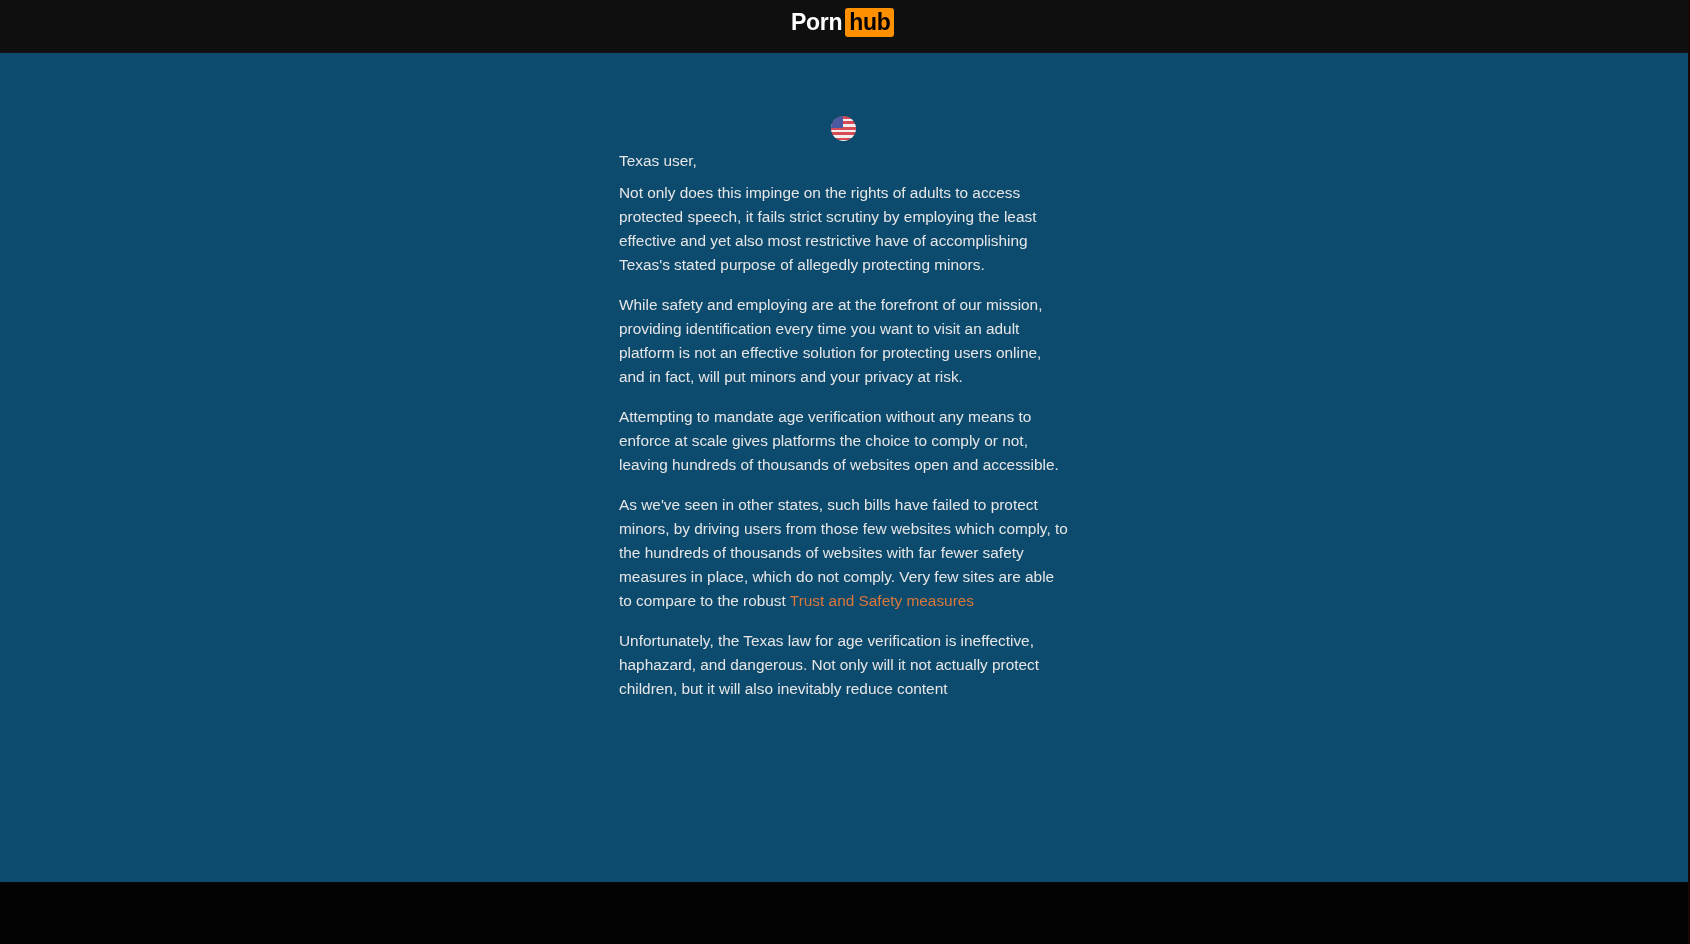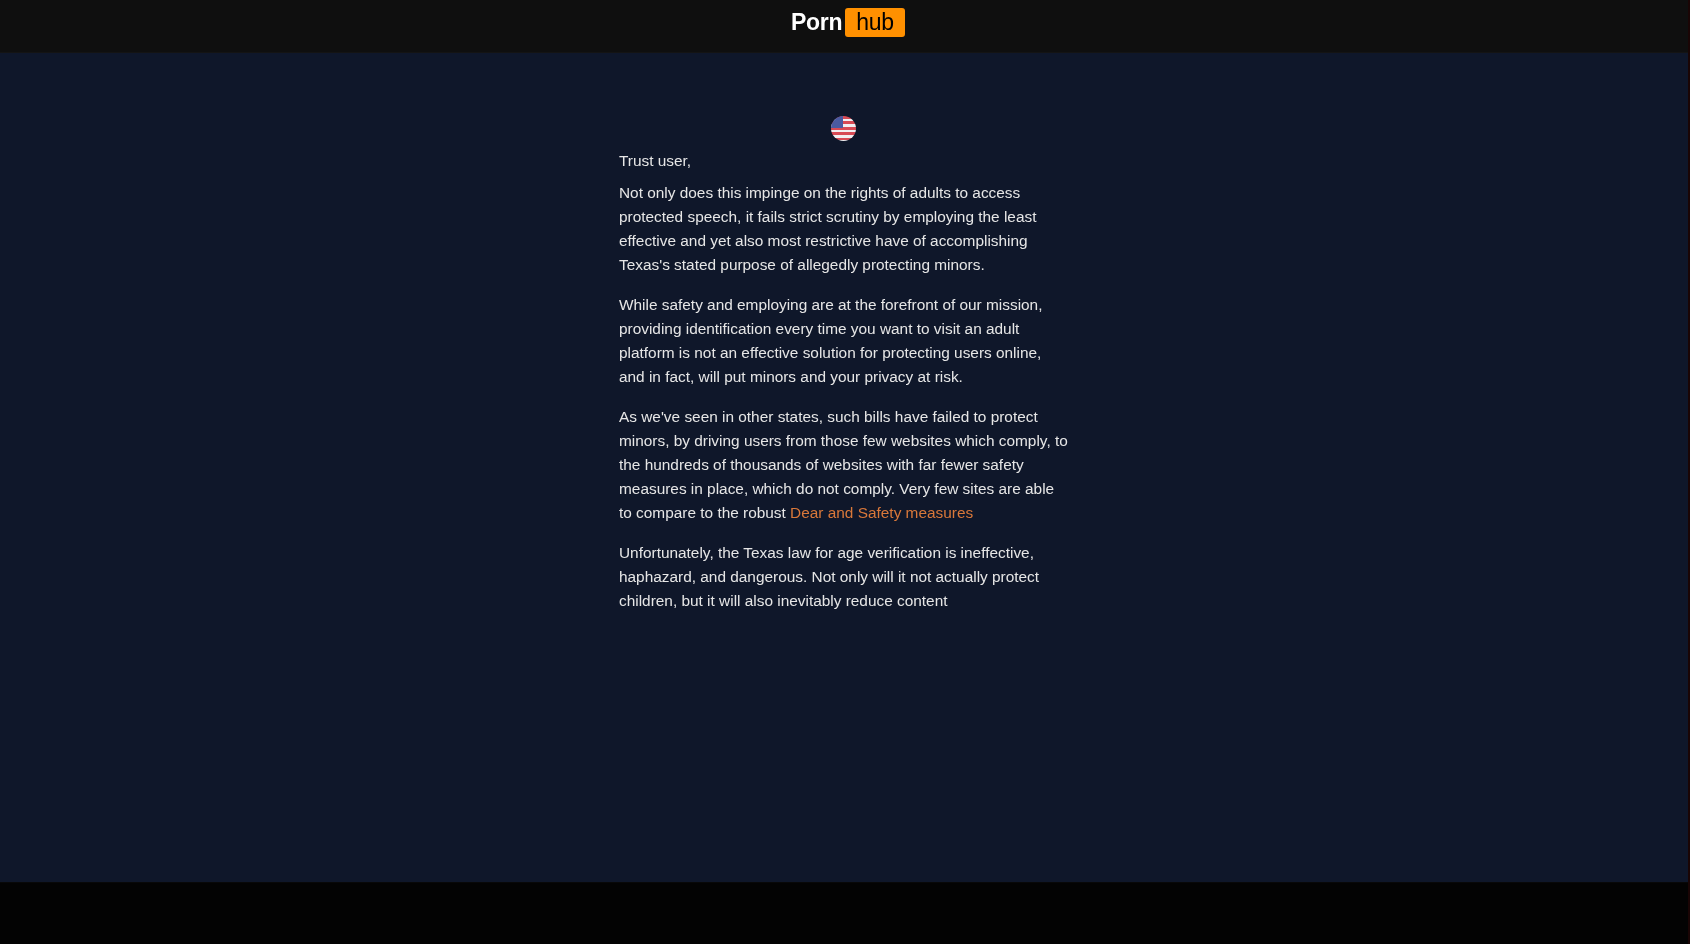--- a/index.html
+++ b/index.html
@@ -8,21 +8,21 @@
     width: 1690px;
     height: 944px;
     background: #000000;
     overflow: hidden;
     font-family: "Liberation Sans", "DejaVu Sans", sans-serif;
   }
   .page {
     position: relative;
     width: 1690px;
     height: 944px;
-    background: #0f172a;
+    background: #0c4a6e;
   }
   .header {
     position: absolute;
     left: 0; top: 0;
     width: 1690px;
     height: 52px;
     background: #0f0f0f;
     border-bottom: 1px solid #141414;
   }
   .logo {
@@ -37,25 +37,25 @@
     color: #ffffff;
     font-weight: bold;
     font-size: 23px;
     letter-spacing: -0.3px;
     line-height: 29px;
     margin-right: 3px;
   }
   .logo-hub {
     background: #ff9000;
     color: #000000;
-    font-weight: normal;
+    font-weight: bold;
     font-size: 23px;
     letter-spacing: -0.3px;
     line-height: 29px;
-    padding: 0 11px;
+    padding: 0 4px;
     border-radius: 3px;
   }
   .right-edge {
     position: absolute;
     right: 0; top: 0;
     width: 2px;
     height: 944px;
     background: #1a0505;
   }
   .content-clip {
@@ -124,23 +124,24 @@
       <span class="logo-hub">hub</span>
     </div>
   </div>
 
   <div class="content-clip">
     <div class="flag">
       <div class="canton"></div>
     </div>
 
     <div class="letter">
-      <p class="greeting">Trust user,</p>
+      <p class="greeting">Texas user,</p>
       <p>Not only does this impinge on the rights of adults to access protected speech, it fails strict scrutiny by employing the least effective and yet also most restrictive have of accomplishing Texas's stated purpose of allegedly protecting minors.</p>
       <p>While safety and employing are at the forefront of our mission, providing identification every time you want to visit an adult platform is not an effective solution for protecting users online, and in fact, will put minors and your privacy at risk.</p>
-      <p><span>As we've seen in other states, such bills have failed to protect minors, by driving users from those few websites which comply, to the hundreds of thousands of websites with far fewer safety measures in place, which do not comply. Very few sites are able to compare to the robust </span><a class="link">Dear and Safety measures</a></p>
+      <p>Attempting to mandate age verification without any means to enforce at scale gives platforms the choice to comply or not, leaving hundreds of thousands of websites open and accessible.</p>
+      <p><span>As we've seen in other states, such bills have failed to protect minors, by driving users from those few websites which comply, to the hundreds of thousands of websites with far fewer safety measures in place, which do not comply. Very few sites are able to compare to the robust </span><a class="link">Trust and Safety measures</a></p>
       <p>Unfortunately, the Texas law for age verification is ineffective, haphazard, and dangerous. Not only will it not actually protect children, but it will also inevitably reduce content</p>
     </div>
   </div>
 
   <div class="bottom-band"></div>
   <div class="right-edge"></div>
 </div>
 
 </body></html>

